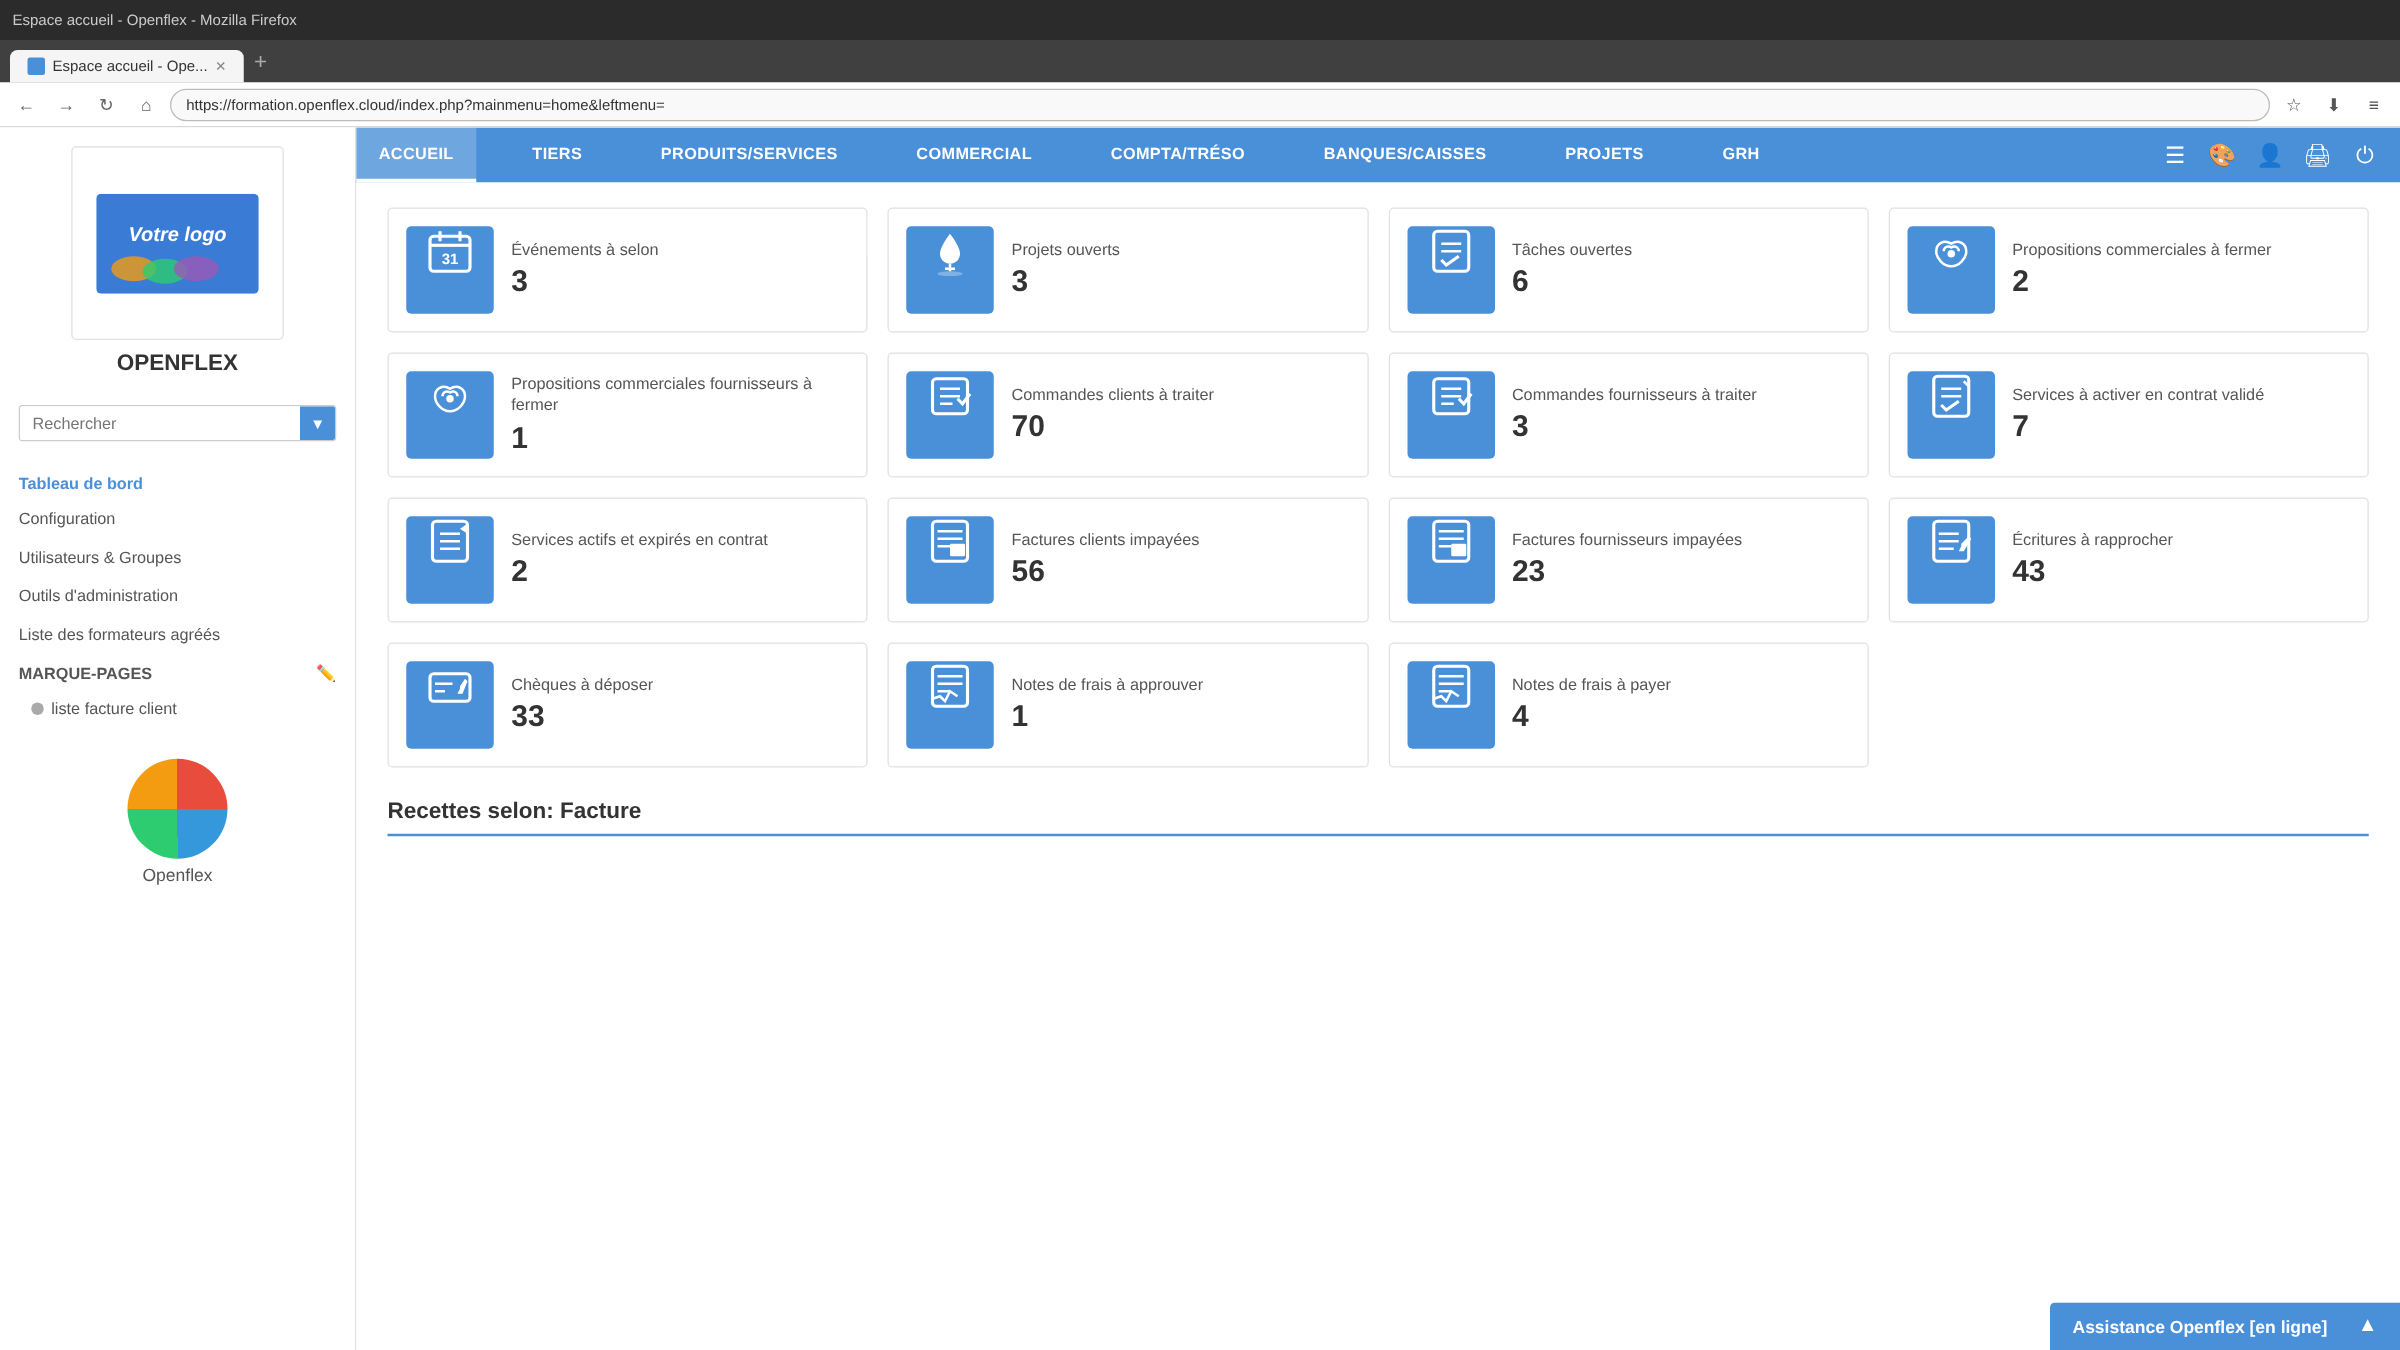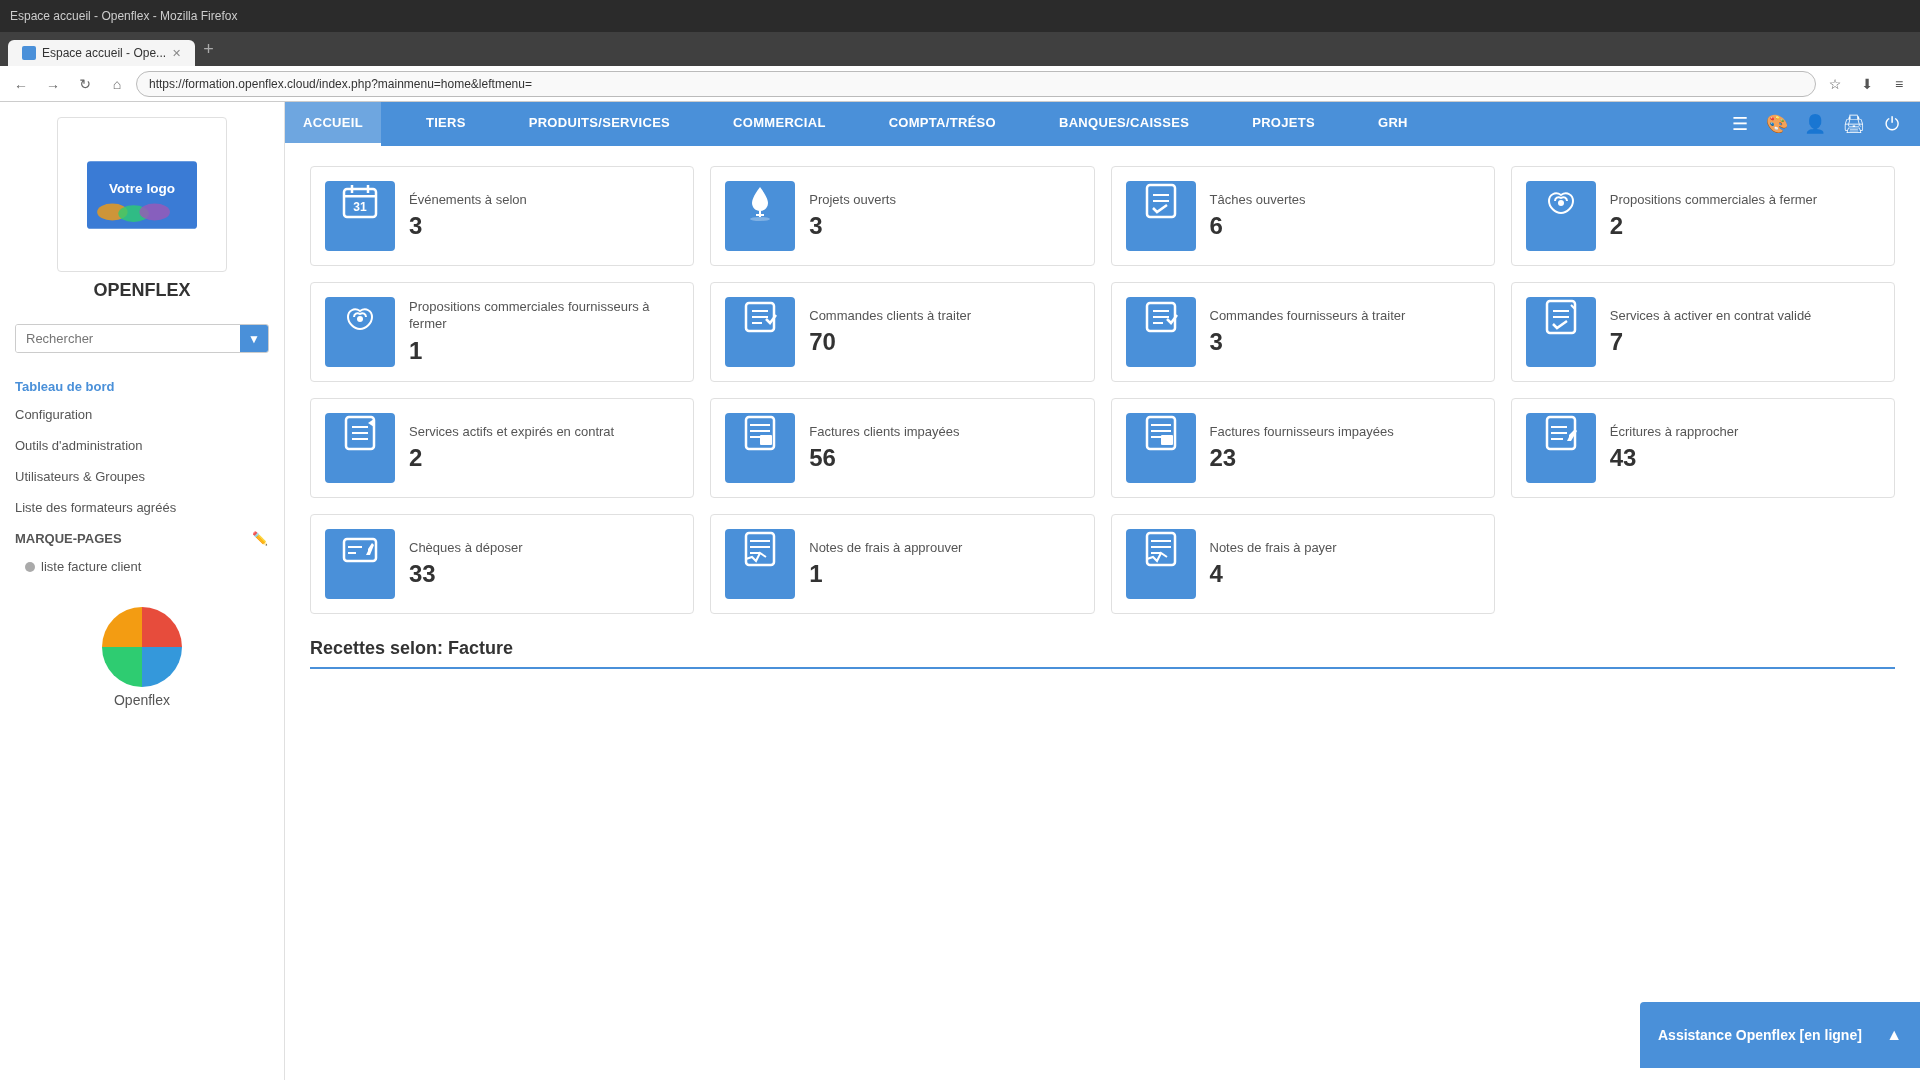--- a/index.html
+++ b/index.html
@@ -103,26 +103,27 @@
       height: 155px;
       border: 1px solid #e0e0e0;
       border-radius: 4px;
       display: flex;
       align-items: center;
       justify-content: center;
       background: #fff;
       overflow: hidden;
     }
     .logo-inner {
-      width: 110px;
+      width: 130px;
       height: 80px;
       position: relative;
       display: flex;
       align-items: center;
       justify-content: center;
+      font-style: italic;
     }
     .sidebar-company-name {
       margin-top: 8px;
       font-size: 18px;
       font-weight: bold;
       color: #333;
     }
     .sidebar-search-area {
       padding: 8px 15px;
     }
@@ -299,25 +300,25 @@
       color: #333;
       font-weight: 600;
       margin-top: 24px;
       padding-bottom: 8px;
       border-bottom: 2px solid #4a90d9;
     }
 
     
     .assistance-bar {
       position: fixed;
-      bottom: 12px;
+      bottom: 0;
       right: 0;
       background: #4a90d9;
       color: #fff;
-      padding: 24px 18px;
+      padding: 10px 18px;
       font-size: 14px;
       font-weight: 600;
       display: flex;
       align-items: center;
       gap: 12px;
       cursor: pointer;
       min-width: 280px;
       border-radius: 4px 0 0 0;
     }
     .assistance-chevron { font-size: 16px; margin-left: auto; }
@@ -374,22 +375,22 @@
     <div class="sidebar-search-area">
       <div class="sidebar-search-wrapper">
         <input class="sidebar-search-input" type="text" placeholder="Rechercher" style="">
         <button class="sidebar-search-dropdown">▼</button>
       </div>
     </div>
 
     <div class="sidebar-nav">
       <div class="sidebar-section-label">Tableau de bord</div>
       <div class="sidebar-item">Configuration</div>
+      <div class="sidebar-item">Utilisateurs &amp; Groupes</div>
       <div class="sidebar-item">Outils d'administration</div>
-      <div class="sidebar-item">Utilisateurs &amp; Groupes</div>
       <div class="sidebar-item">Liste des formateurs agréés</div>
 
       <div class="sidebar-bookmarks-header">
         <span>MARQUE-PAGES</span>
         <span class="edit-icon">✏️</span>
       </div>
       <div class="sidebar-bookmark-item">
         <span class="bookmark-dot"></span>
         <span>liste facture client</span>
       </div>

